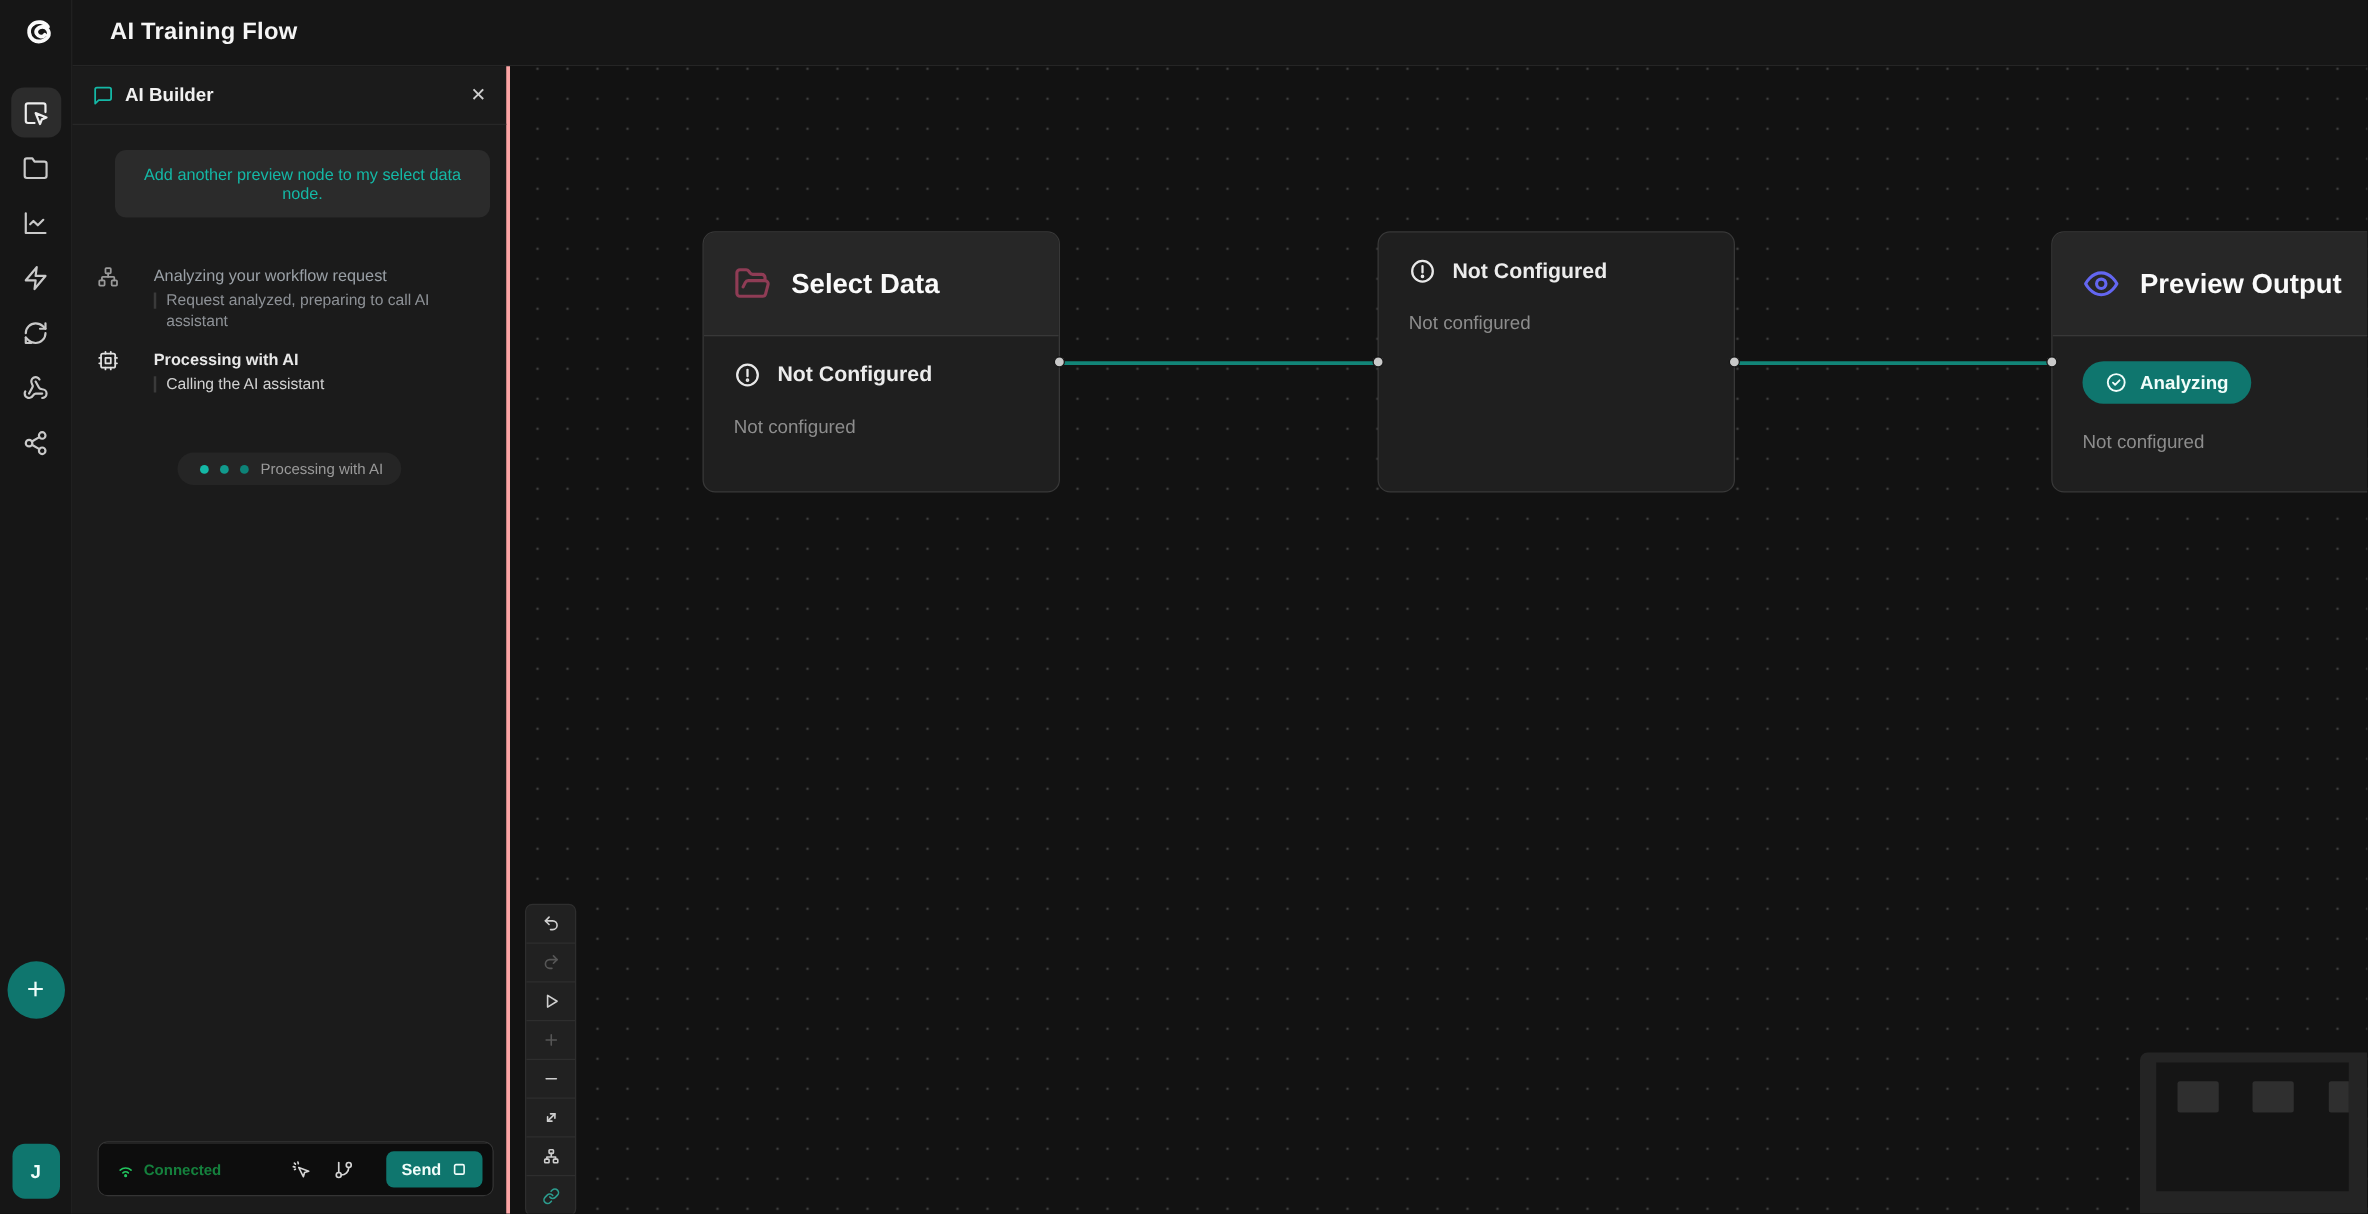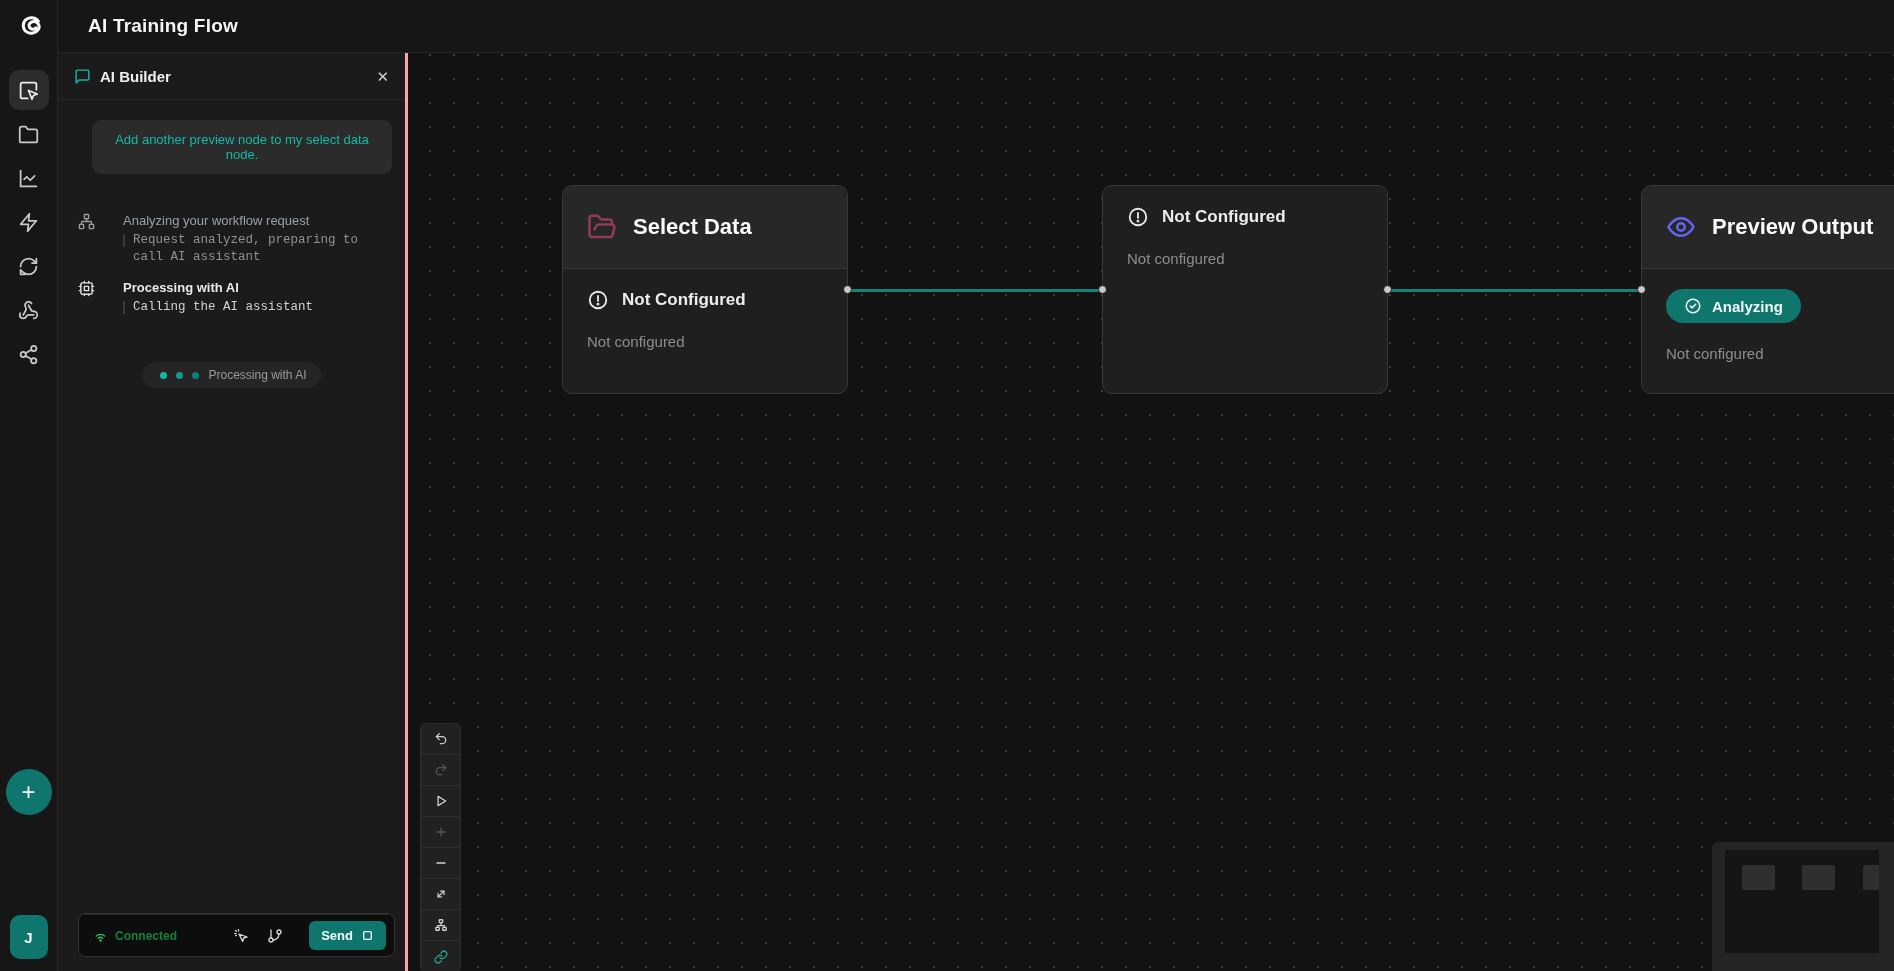--- a/index.html
+++ b/index.html
@@ -37,21 +37,21 @@
 
   .chat { flex:1; overflow:hidden; display:flex; flex-direction:column; }
   .user-bubble { margin:20px 13px 0 34px; background:#2b2b2b; border-radius:9px; padding:12px 10px; font-size:13px; color:#14b8a6; text-align:center; }
   .step { margin:0 16px 0 20px; display:flex; gap:28px; }
   .step.first { margin-top:38px; }
   .step.second { margin-top:13px; }
   .step-icon { width:17px; height:17px; color:#9a9a9a; flex-shrink:0; margin-top:1px; }
   .step.second .step-icon { color:#e0e0e0; }
   .step-title { font-size:13px; color:#9aa0a6; line-height:18px; }
   .step.second .step-title { color:#e8e8e8; font-weight:600; }
-  .step-detail { display:flex; gap:8px; margin-top:2px;font-family:Liberation Mono, monospace; }
+  .step-detail { display:flex; gap:8px; margin-top:2px; }
   .step-detail .tick { width:2px; height:13px; background:#3a3a3a; margin-top:2px; flex-shrink:0; }
   .step-detail span { font-size:12.5px; color:#8d9196; line-height:17px; }
   .step.second .step-detail span { color:#d2d2d2; }
 
   .proc-pill { margin:46px auto 0 auto; background:#252525; border-radius:14px; height:26px; display:flex; align-items:center; gap:5px; padding:0 14px; }
   .proc-pill .dot { width:7px; height:7px; border-radius:50%; background:#14b8a6; }
   .proc-pill .dot:nth-child(2){ background:#119a8d; }
   .proc-pill .dot:nth-child(3){ background:#0d8277; }
   .proc-pill span { font-size:12px; color:#9a9a9a; margin-left:4px; }
 

